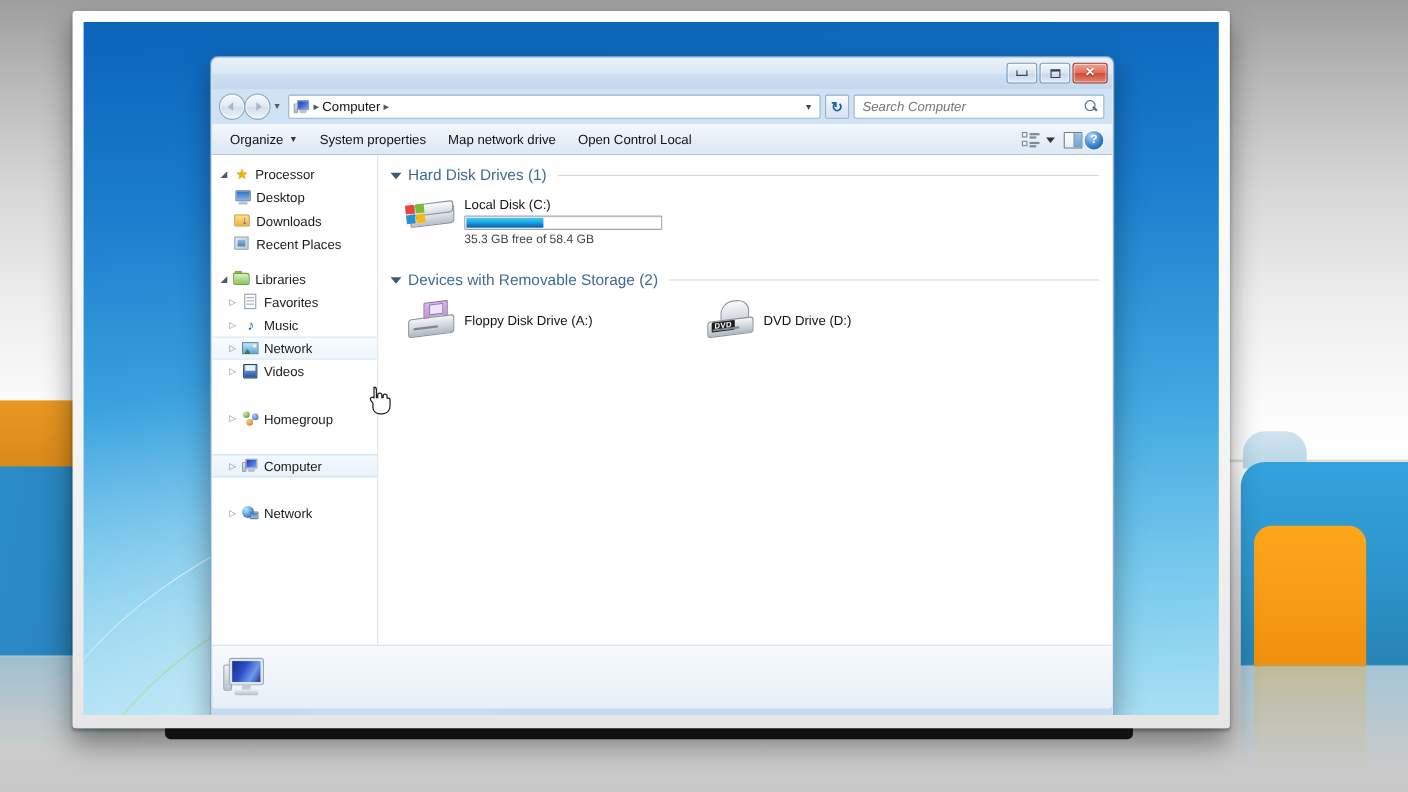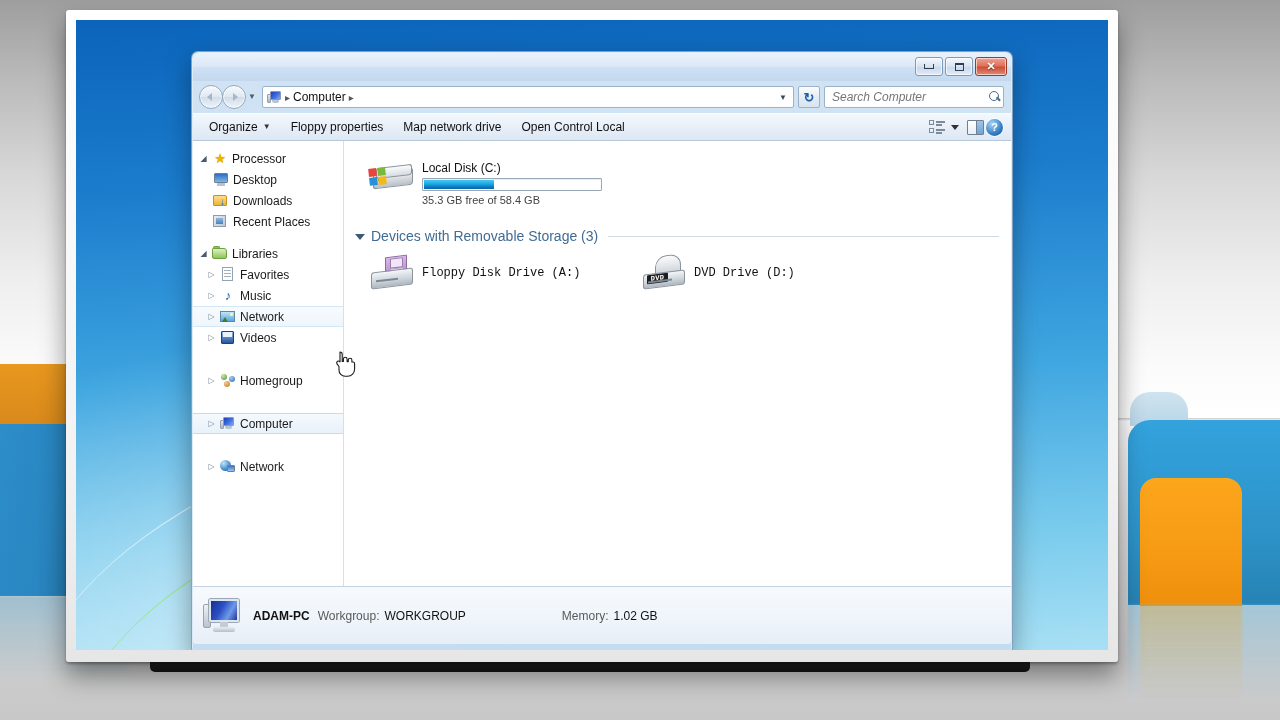--- a/index.html
+++ b/index.html
@@ -180,21 +180,21 @@
   .crumb-caret {
     margin-left: auto; width: 16px; text-align: center; color: #3a4a5a; font-size: 8px;
   }
   .refresh-btn {
     width: 22px; height: 22px; border: 1px solid #9bb2c9; border-radius: 2px;
     background: linear-gradient(180deg,#fbfdff,#e4ecf5 52%,#d9e4f0);
     display:flex; align-items:center; justify-content:center;
     color: #1f5fa8; font-size: 13px; font-weight: bold;
   }
   .searchbox {
-    width: 180px; height: 22px; display: flex; align-items: center;
+    width: 228px; height: 22px; display: flex; align-items: center;
     background: #fff; border: 1px solid #9bb2c9; border-radius: 2px;
     padding: 0 4px 0 7px;
   }
   .searchbox input {
     flex: 1; border: 0; outline: 0; font-size: 12px; font-style: italic;
     color: #8a8a8a; font-family: "Liberation Sans", sans-serif; background: transparent;
   }
   .search-glass {
     width: 13px; height: 13px; position: relative; flex: 0 0 auto;
   }
@@ -379,21 +379,21 @@
     border:1px solid #8b949e; border-radius: 11px 11px 2px 2px; transform: skewY(-7deg);
   }
   .dvd .label {
     position:absolute; left:6px; top:20px; width:21px; height:9px;
     background:#1e1e1e; color:#fff; font-size:7px; font-weight:bold;
     text-align:center; line-height:9px; letter-spacing:.3px; border-radius:1px;
     transform: skewY(-7deg);
   }
   .device-name { font-size: 12px; color: #111; padding-top: 12px; }
 
-  .dev-grid { display: flex; padding: 8px 0 0 14px; font-family: Liberation Mono, monospace; }
+  .dev-grid { display: flex; padding: 8px 0 0 14px; }
   .dev-item { display: flex; align-items: flex-start; gap: 7px; width: 272px; }
 
   
   .statusbar {
     height: 57px; display: flex; align-items: center; gap: 10px;
     background: linear-gradient(180deg,#f7fafd,#eef4fa 60%, #e6eef7);
     padding: 0 10px;
     border-radius: 0 0 3px 3px;
   }
   .pc-icon-lg { width: 40px; height: 36px; position: relative; flex: 0 0 40px; }
@@ -485,21 +485,21 @@
           <input type="text" placeholder="Search Computer" style="">
           <span class="search-glass"></span>
         </div>
       </div>
 
       <div class="toolbar">
         <div class="tb-item">
           <span>Organize</span>
           <span class="tb-caret">▼</span>
         </div>
-        <div class="tb-item">Floppy properties</div>
+        <div class="tb-item">System properties</div>
         <div class="tb-item">Map network drive</div>
         <div class="tb-item">Open Control Local</div>
 
         <div class="tb-right">
           <div class="icon-views">
             <div class="sq" style="top:1px"></div>
               <div class="ln" style="top:2px;width:9px"></div>
               <div class="ln" style="top:5px;width:6px"></div>
             <div class="sq" style="top:9px"></div>
               <div class="ln" style="top:10px;width:9px"></div>
@@ -618,20 +618,25 @@
             <span class="ic ic-net">
                 <span class="g"></span>
                 <span class="m"></span>
               </span>
             <span class="nv-label">Network</span>
           </div>
         </div>
 
         <div class="content">
 
+          <div class="sect">
+            <span class="sect-tri"></span>
+            <span class="sect-title">Hard Disk Drives (1)</span>
+            <span class="sect-rule"></span>
+          </div>
 
           <div class="drive-row">
             <div class="drive-tile">
               <div class="hdd">
                 <div class="body"></div>
                 <div class="top"></div>
                 <div class="led"></div>
                 <div class="flag">
                     <i></i>
                     <i></i>
@@ -644,21 +649,21 @@
                 <div class="bar-outer">
                   <div class="bar-fill" id="bar-c" style="width: 40%;"></div>
                 </div>
                 <div class="drive-free">35.3 GB free of 58.4 GB</div>
               </div>
             </div>
           </div>
 
           <div class="sect" style="margin-top:22px">
             <span class="sect-tri"></span>
-            <span class="sect-title">Devices with Removable Storage (3)</span>
+            <span class="sect-title">Devices with Removable Storage (2)</span>
             <span class="sect-rule"></span>
           </div>
 
           <div class="dev-grid">
             <div class="dev-item">
               <div class="floppy">
                 <div class="disk"></div>
                 <div class="drv"></div>
                 <div class="slot"></div>
               </div>
@@ -679,27 +684,20 @@
       </div>
 
       <div class="statusbar">
         <div class="pc-icon-lg">
           <div class="twr"></div>
             <div class="mon"></div>
             <div class="neck"></div>
             <div class="base"></div>
         </div>
         <div class="st-lines">
-          <div class="st-line1">
-            <span class="st-strong">ADAM-PC</span>
-            <span class="st-key st-gap-l">Workgroup:</span>
-            <span class="st-val" style="margin-left:5px">WORKGROUP</span>
-            <span class="st-key st-mem">Memory:</span>
-            <span class="st-val" style="margin-left:5px">1.02 GB</span>
-          </div>
         </div>
       </div>
 
     </div>
 
     <svg id="cursor" viewBox="0 0 22 28">
       <path d="M6 2 C7.4 2 8.2 3 8.2 4.3 L8.2 11.5 L9.4 11.5 L9.4 9.2 C9.4 8.1 10.2 7.3 11.3 7.3
                C12.4 7.3 13.1 8.1 13.1 9.2 L13.1 11.6 L14.3 11.6 L14.3 10 C14.3 8.9 15.1 8.2 16.1 8.2
                C17.2 8.2 17.9 8.9 17.9 10 L17.9 12 L19 12 C20 12 20.6 12.8 20.6 13.8 L20.6 19
                C20.6 23.2 17.6 26.2 13.6 26.2 L11.2 26.2 C7.6 26.2 5 23.6 5 20.2 L5 16.5

